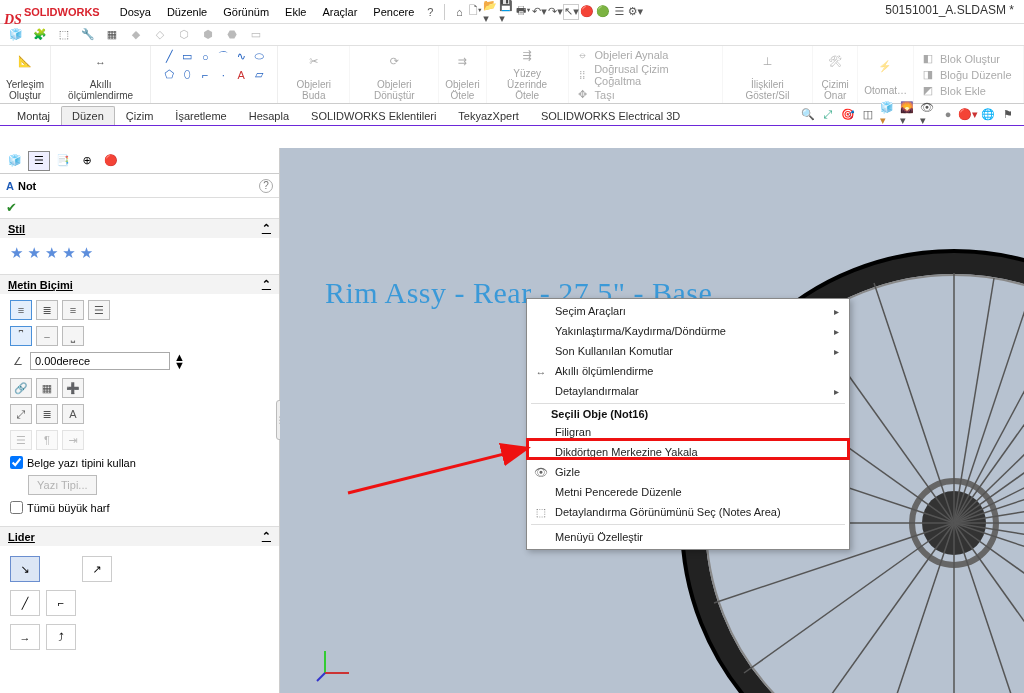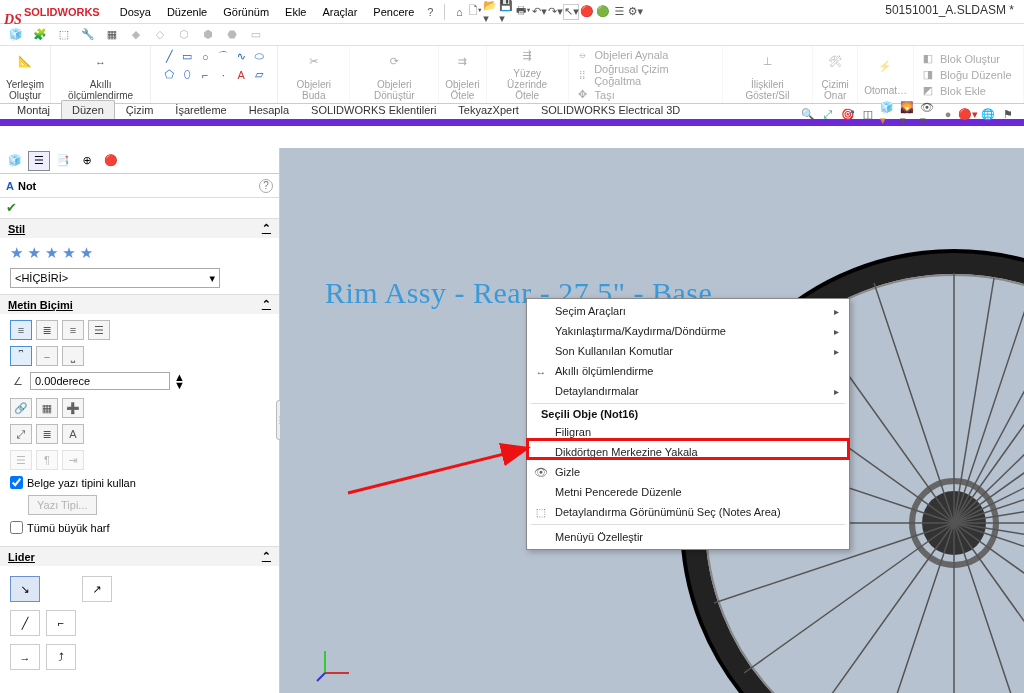--- a/index.html
+++ b/index.html
@@ -11,21 +11,21 @@
 .title-area { position: absolute; right: 10px; top: 3px; font-size: 12px; color: #333; }
 .small-icons { height: 22px; display: flex; align-items: center; padding: 2px 8px; gap: 8px; border-bottom: 1px solid #e0e0e0; }
 .ribbon { height: 58px; background: #fff; border-bottom: 1px solid #ccc; display: flex; align-items: stretch; }
 .ribbon-group { display: flex; flex-direction: column; align-items: center; justify-content: center; padding: 2px 6px; border-right: 1px solid #eee; color: #555; position: relative; }
 .ribbon-group.dis { opacity: 0.5; }
 .ribbon-big { width: 32px; height: 26px; display: flex; align-items: center; justify-content: center; }
 .ribbon-label { font-size: 10px; color: #444; text-align: center; line-height: 11px; margin-top: 5px; }
 .sketch-palette { display: grid; grid-template-columns: repeat(6, 16px); grid-template-rows: repeat(3, 16px); gap: 2px; align-content: center; padding: 2px 4px; }
 .sp-ic { width: 16px; height: 16px; display: flex; align-items: center; justify-content: center; color: #2362c1; }
 .ribbon-right { margin-left: auto; display: flex; }
-.tabs { height: 22px; display: flex; align-items: end; padding: 0 6px; border-bottom: 7px solid #6d28d9; background: #fff; position: relative; }
+.tabs { height: 22px; display: flex; align-items: end; padding: 0 6px; border-bottom: 1px solid #6d28d9; background: #fff; position: relative; }
 .tab { padding: 3px 10px; border: 1px solid transparent; border-bottom: none; cursor: pointer; color: #333; }
 .tab.active { border-color: #bbb; background: #f0f0f0; border-radius: 2px 2px 0 0; }
 .view-icons { position: absolute; right: 8px; top: 2px; display: flex; gap: 4px; align-items: center; }
 .workspace { position: absolute; top: 148px; left: 280px; right: 0; bottom: 0; background: #b7c2d0; overflow: hidden; }
 .sidepanel { position: absolute; top: 148px; left: 0; width: 280px; bottom: 0; background: #fff; border-right: 1px solid #ccc; overflow: hidden; }
 .sp-tabs { height: 26px; display: flex; align-items: center; border-bottom: 1px solid #ccc; gap: 2px; padding: 0 4px; }
 .sp-tab { width: 22px; height: 20px; display: flex; align-items: center; justify-content: center; border: 1px solid transparent; }
 .sp-tab.active { border-color: #888; background: #eef; }
 .pm-header { height: 24px; display: flex; align-items: center; padding: 0 6px; background: #fff; border-bottom: 1px solid #ddd; }
 .pm-a { color: #1e5bb8; font-weight: bold; margin-right: 4px; }
@@ -48,21 +48,21 @@
 .chkline input[type=checkbox] { width: 13px; height: 13px; }
 .mini-btn { height: 20px; padding: 0 8px; border: 1px solid #bbb; background: #f5f5f5; margin-left: 18px; }
 .leader-grid { display: flex; gap: 6px; flex-wrap: wrap; padding: 4px 0; }
 .leader-cell { width: 30px; height: 26px; border: 1px solid #ccc; display: flex; align-items: center; justify-content: center; }
 .leader-cell.sel { background: #dce6f5; border-color: #6a8ecf; }
 .watermark { position: absolute; left: 45px; top: 128px; color: #3a99d8; font-family: Georgia, serif; font-size: 30px; font-weight: 300; letter-spacing: 0.5px; }
 .ctx-menu { position: absolute; left: 246px; top: 150px; width: 324px; background: #fff; border: 1px solid #888; box-shadow: 2px 2px 6px rgba(0,0,0,0.25); padding: 2px 0; }
 .ctx-item { height: 20px; display: flex; align-items: center; padding: 0 10px 0 28px; position: relative; cursor: pointer; color: #222; }
 .ctx-item .sub { margin-left: auto; color: #555; font-size: 10px; }
 .ctx-sep { height: 1px; background: #ddd; margin: 2px 4px; }
-.ctx-head { padding: 2px 14px; font-weight: bold; color: #111; }
+.ctx-head { padding: 2px 24px; font-weight: bold; color: #111; }
 .ctx-icon { position: absolute; left: 6px; width: 16px; text-align: center; color: #666; }
 .highlight-box { position: absolute; border: 3px solid #e11; pointer-events: none; }
 .arrow-svg { position: absolute; pointer-events: none; }
 .sash { position: absolute; left: 276px; top: 400px; width: 8px; height: 40px; background: #eee; border: 1px solid #bbb; border-radius: 3px; display:flex; align-items:center; justify-content:center; color:#888; font-size:9px; }
 .tic { width: 16px; height: 16px; display: inline-flex; align-items: center; justify-content: center; color: #555; }
 .triad { position: absolute; left: 35px; bottom: 10px; width: 40px; height: 40px; }
 .wheel { position: absolute; right: -210px; bottom: -110px; width: 560px; height: 560px; }
 </style>
 </head>
 <body>
@@ -238,24 +238,20 @@
         <span>Stil</span>
         <span>⌃</span>
       </div>
     <div class="sec-body">
       <div class="star-row">
         <span class="star">★</span>
         <span class="star">★</span>
         <span class="star">★</span>
         <span class="star">★</span>
         <span class="star">★</span>
-      </div>
-      <div class="combo">
-        <span>&lt;HİÇBİRİ&gt;</span>
-        <span>▾</span>
       </div>
     </div>
   </div>
 
   <div class="section">
     <div class="sec-head">
         <span>Metin Biçimi</span>
         <span>⌃</span>
       </div>
     <div class="sec-body">

